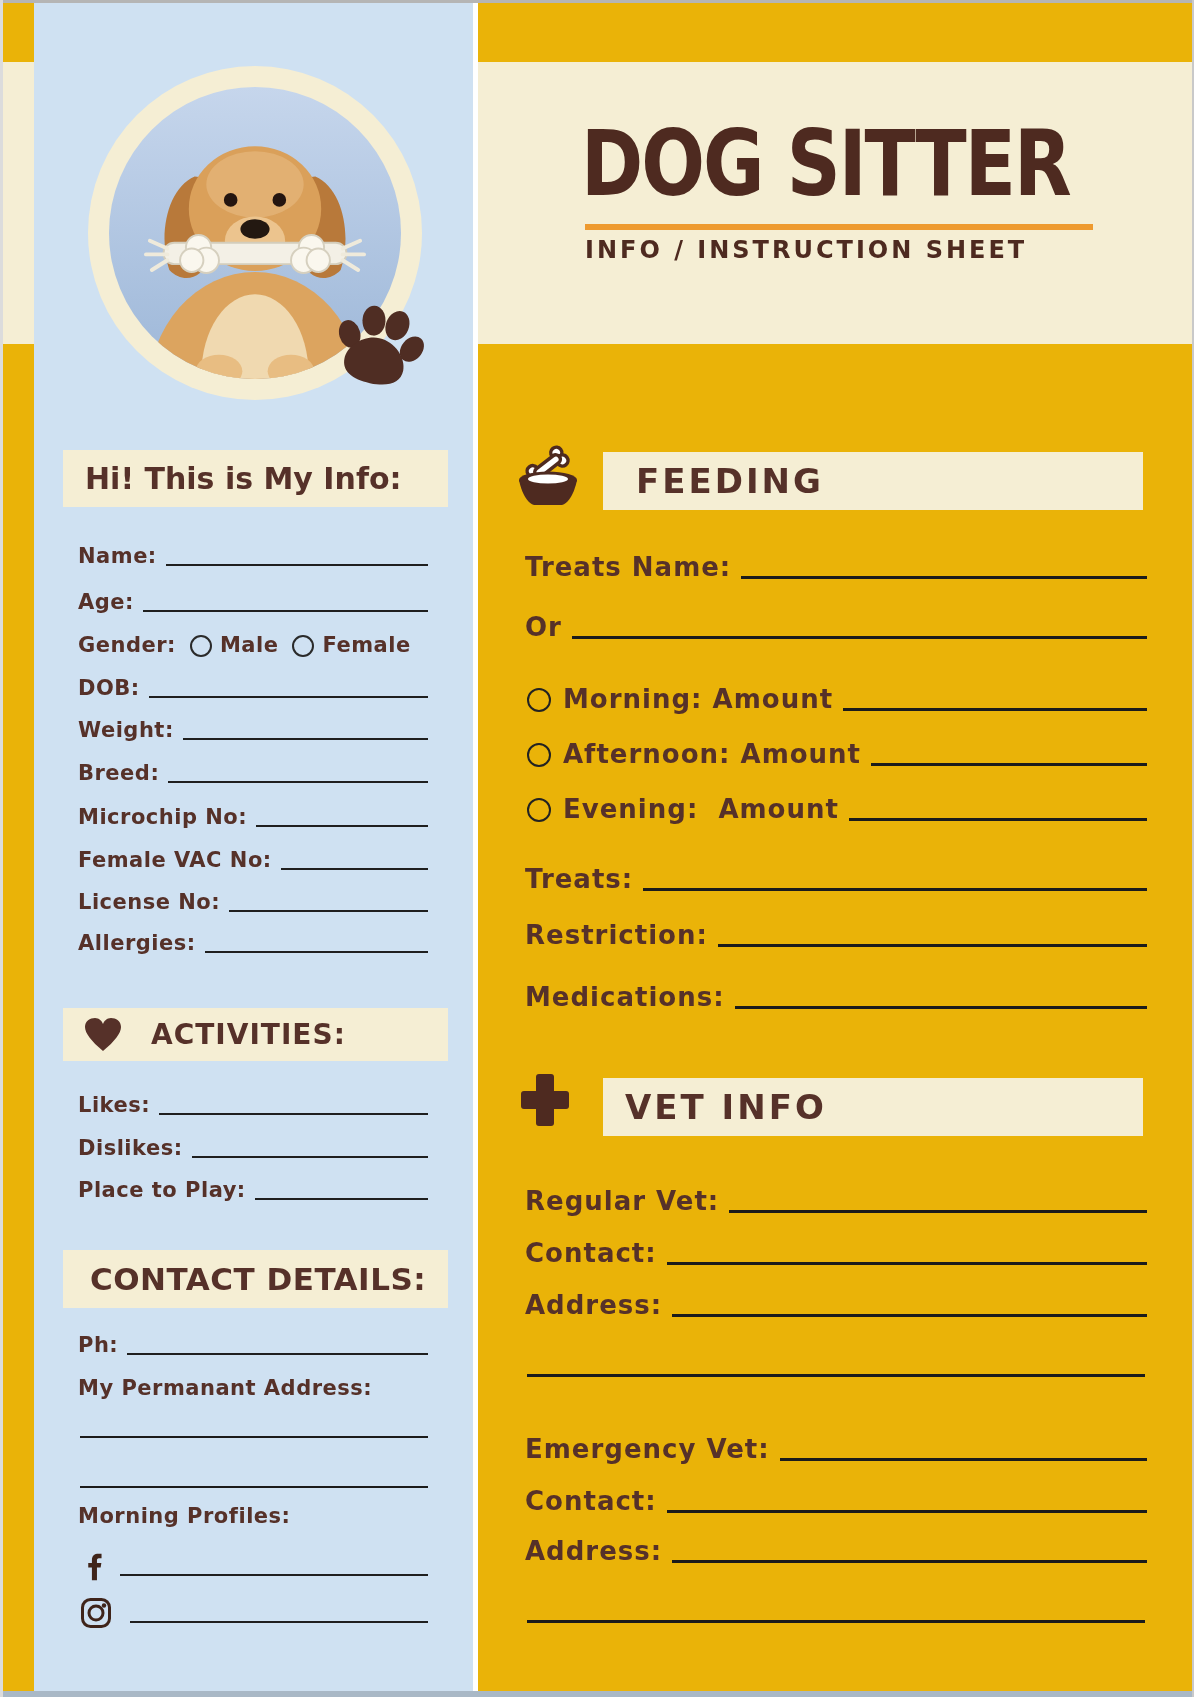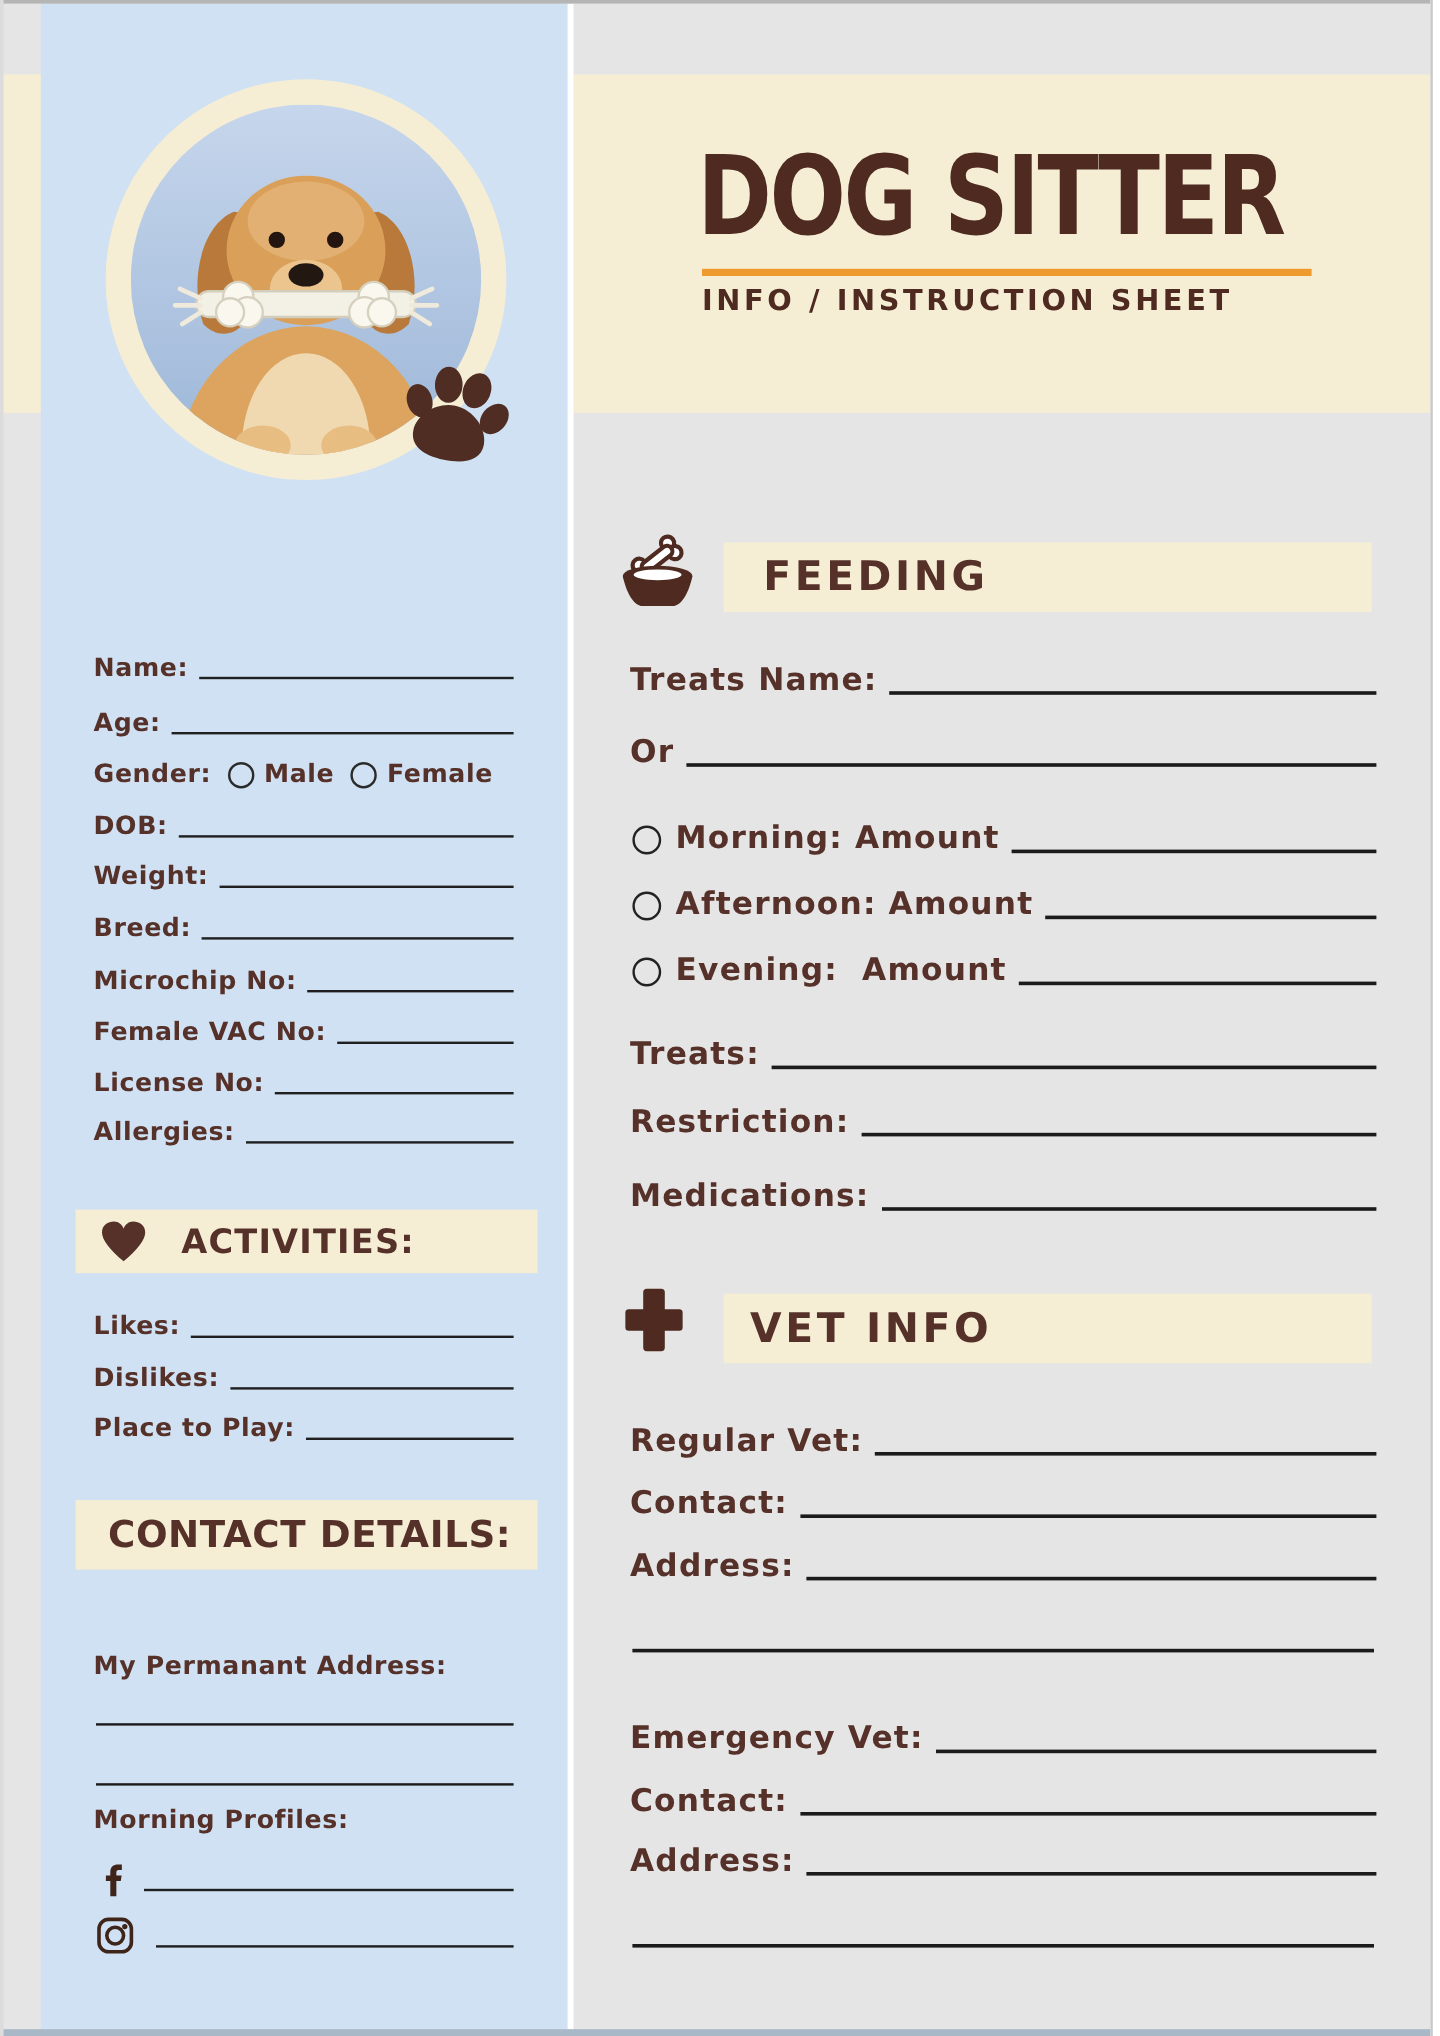--- a/index.html
+++ b/index.html
@@ -1,17 +1,17 @@
 <!DOCTYPE html>
 <html><head>
 <meta charset="utf-8">
 <style>
   html,body{margin:0;padding:0;background:#ffffff;}
   .page{
-    position:relative;width:1200px;height:1697px;background:#e5e5e5;
+    position:relative;width:1200px;height:1697px;background:#eab308;
     font-family:"DejaVu Sans",sans-serif;overflow:hidden;
   }
   
   .edge-top{position:absolute;left:0;top:0;width:100%;height:3px;background:#b5b5b5;z-index:60;}
   .edge-bottom{position:absolute;left:0;bottom:0;width:100%;height:6px;background:#a9b8c6;z-index:60;}
   .edge-left{position:absolute;left:0;top:0;width:3px;height:100%;background:#dcdcdc;z-index:60;}
   .edge-right{position:absolute;right:0;top:0;width:6px;height:100%;background:#ffffff;border-left:2px solid #c9c9c9;z-index:60;}
 
   .top-band{position:absolute;left:0;right:6px;top:62px;height:282px;background:#f5eed4;}
   .sidebar{position:absolute;left:34px;top:3px;width:439px;bottom:6px;background:#cfe1f2;border-right:5px solid #ffffff;}
@@ -115,20 +115,21 @@
         <ellipse cx="80" cy="42" rx="10.5" ry="14" transform="rotate(28 80 42)"></ellipse>
         <path d="M46,38 C62,38 76,52 76,65 C76,78 64,84 46,84 C28,84 16,78 16,65 C16,52 30,38 46,38 Z"></path>
       </g>
     </svg>
   </div>
 
   <div class="title">DOG SITTER</div>
   <div class="title-rule"></div>
   <div class="subtitle">INFO / INSTRUCTION SHEET</div>
 
+  <div class="band hi-band">Hi! This is My Info:</div>
 
   <div class="lrow" style="top:541px">
     <span class="llabel">Name:</span>
     <span class="uline"></span>
   </div>
   <div class="lrow" style="top:587px">
     <span class="llabel">Age:</span>
     <span class="uline"></span>
   </div>
   <div class="lrow" style="top:630px">
@@ -182,20 +183,24 @@
   <div class="lrow" style="top:1133px">
     <span class="llabel">Dislikes:</span>
     <span class="uline"></span>
   </div>
   <div class="lrow" style="top:1175px">
     <span class="llabel">Place to Play:</span>
     <span class="uline"></span>
   </div>
 
   <div class="band contact-band">CONTACT DETAILS:</div>
+  <div class="lrow" style="top:1330px">
+    <span class="llabel">Ph:</span>
+    <span class="uline"></span>
+  </div>
   <div class="lrow" style="top:1373px">
     <span class="llabel">My Permanant Address:</span>
   </div>
   <div class="hr hr-l" style="left:80px;top:1436px;width:348px"></div>
   <div class="hr hr-l" style="left:80px;top:1486px;width:348px"></div>
   <div class="lrow" style="top:1501px">
     <span class="llabel">Morning Profiles:</span>
   </div>
   <div class="srow" style="top:1550px;height:32px">
     <span class="icon-box">

